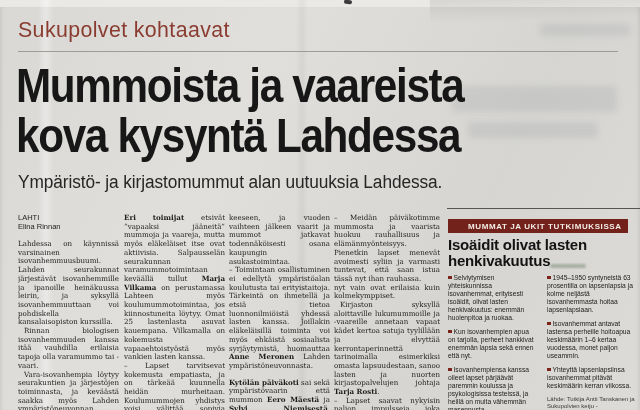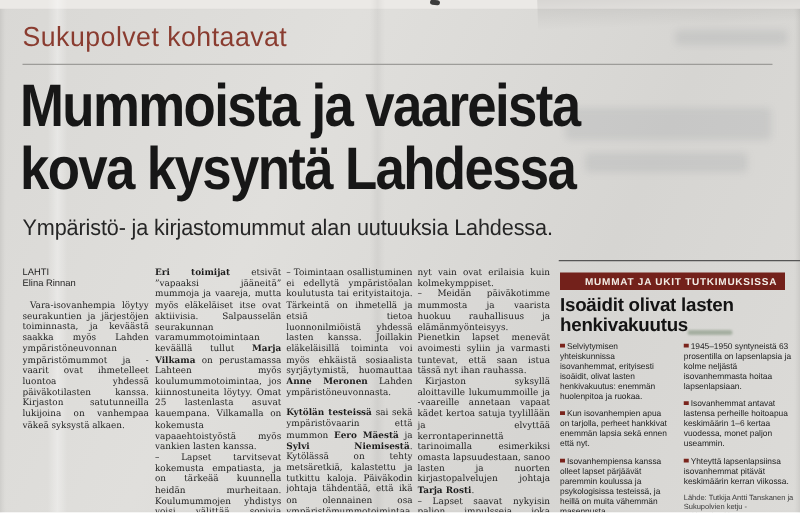--- a/index.html
+++ b/index.html
@@ -70,37 +70,40 @@
     <div>Mummoista ja vaareista</div>
     <div>kova kysyntä Lahdessa</div>
   </div>
   <div class="subhead">Ympäristö- ja kirjastomummut alan uutuuksia Lahdessa.</div>
 
   <div class="col col-1">
     <div class="byline">
       <div class="loc">LAHTI</div>
       <div>Elina Rinnan</div>
     </div>
+    <p class="p"><span>Lahdessa on käynnissä varsinainen isovanhemmuusbuumi. Lahden seurakunnat järjestävät isovanhemmille ja ipanoille heinäkuussa leirin, ja syksyllä isovanhemmuuttaan voi pohdiskella kansalaisopiston kurssilla.</span></p>
+    <p class="p indent"><span>Rinnan biologisen isovanhemmuuden kanssa itää vauhdilla erilaisia tapoja olla varamummo tai -vaari.</span></p>
     <p class="p indent"><span>Vara-isovanhempia löytyy seurakuntien ja järjestöjen toiminnasta, ja keväästä saakka myös Lahden ympäristöneuvonnan ympäristömummot ja -vaarit ovat ihmetelleet luontoa yhdessä päiväkotilasten kanssa. Kirjaston satutunneilla lukijoina on vanhempaa väkeä syksystä alkaen.</span></p>
   </div>
 
   <div class="col col-2">
     <p class="p"><b class="lead">Eri toimijat</b> <span>etsivät ”vapaaksi jääneitä” mummoja ja vaareja, mutta myös eläkeläiset itse ovat aktiivisia. Salpausselän seurakunnan varamummotoimintaan keväällä tullut <b>Marja Vilkama</b> on perustamassa Lahteen myös koulumummotoimintaa, jos kiinnostuneita löytyy. Omat 25 lastenlasta asuvat kauempana. Vilkamalla on kokemusta vapaaehtoistyöstä myös vankien lasten kanssa.</span></p>
     <p class="p"><span>– Lapset tarvitsevat kokemusta empatiasta, ja on tärkeää kuunnella heidän murheitaan. Koulumummojen yhdistys voisi välittää sopivia mummoja eri kouluille ja järjestää myös koulumummojen vertaistukea, Vilkama miettii.</span></p>
 
   </div>
 
   <div class="col col-3">
+    <p class="p"><span>keeseen, ja vuoden vaihteen jälkeen vaarit ja mummot jatkavat todennäköisesti osana kaupungin asukastoimintaa.</span></p>
     <p class="p"><span>– Toimintaan osallistuminen ei edellytä ympäristöalan koulutusta tai erityistaitoja. Tärkeintä on ihmetellä ja etsiä tietoa luonnonilmiöistä yhdessä lasten kanssa. Joillakin eläkeläisillä toiminta voi myös ehkäistä sosiaalista syrjäytymistä, huomauttaa <b>Anne Meronen</b> Lahden ympäristöneuvonnasta.</span></p>
-    <p class="p gap-before"><b class="lead">Kytölän testeissä</b> <span>sai sekä ympäristövaarin että mummon <b>Eero Mäestä</b> ja <b>Sylvi Niemisestä</b>. Kytölässä on tehty metsäretkiä, kalastettu ja tutkittu kaloja. Päiväkodin johtaja  tähdentää, että ikä on olennainen osa ympäristömummotoimintaa, koska ikäihmiset</span></p>
+    <p class="p gap-before"><b class="lead">Kytölän päiväkoti</b> <span>sai sekä ympäristövaarin että mummon <b>Eero Mäestä</b> ja <b>Sylvi Niemisestä</b>. Kytölässä on tehty metsäretkiä, kalastettu ja tutkittu kaloja. Päiväkodin johtaja  tähdentää, että ikä on olennainen osa ympäristömummotoimintaa, koska ikäihmiset</span></p>
   </div>
 
   <div class="col col-4">
+    <p class="p"><span>– Meidän päiväkotimme mummosta ja vaarista huokuu rauhallisuus ja elämänmyönteisyys. Pienetkin lapset menevät avoimesti syliin ja varmasti tuntevat, että saan istua tässä nyt ihan rauhassa.</span></p>
     <p class="p"><span>nyt vain ovat erilaisia kuin kolmekymppiset.</span></p>
-    <p class="p"><span>– Meidän päiväkotimme mummosta ja vaarista huokuu rauhallisuus ja elämänmyönteisyys. Pienetkin lapset menevät avoimesti syliin ja varmasti tuntevat, että saan istua tässä nyt ihan rauhassa.</span></p>
     <p class="p indent"><span>Kirjaston syksyllä aloittaville lukumummoille ja -vaareille annetaan vapaat kädet kertoa satuja tyylillään ja elvyttää kerrontaperinnettä tarinoimalla esimerkiksi omasta lapsuudestaan, sanoo lasten ja nuorten kirjastopalvelujen johtaja <b>Tarja Rosti</b>.</span></p>
     <p class="p"><span>– Lapset saavat nykyisin paljon impulsseja joka suunnasta. Isovanhempi-ikäisten seurassa on helppo rauhoittua asioiden äärelle, antaa ajatuksille tilaa, Rosti kiteyttää.</span></p>
   </div>
 
   <div class="sb-rule"></div>
   <div class="sidebar">
     <div class="sb-kicker">MUMMAT JA UKIT TUTKIMUKSISSA</div>
     <div class="sb-title">
       <span>Isoäidit olivat lasten henkivakuutus</span>
       <span class="smudge"></span>

